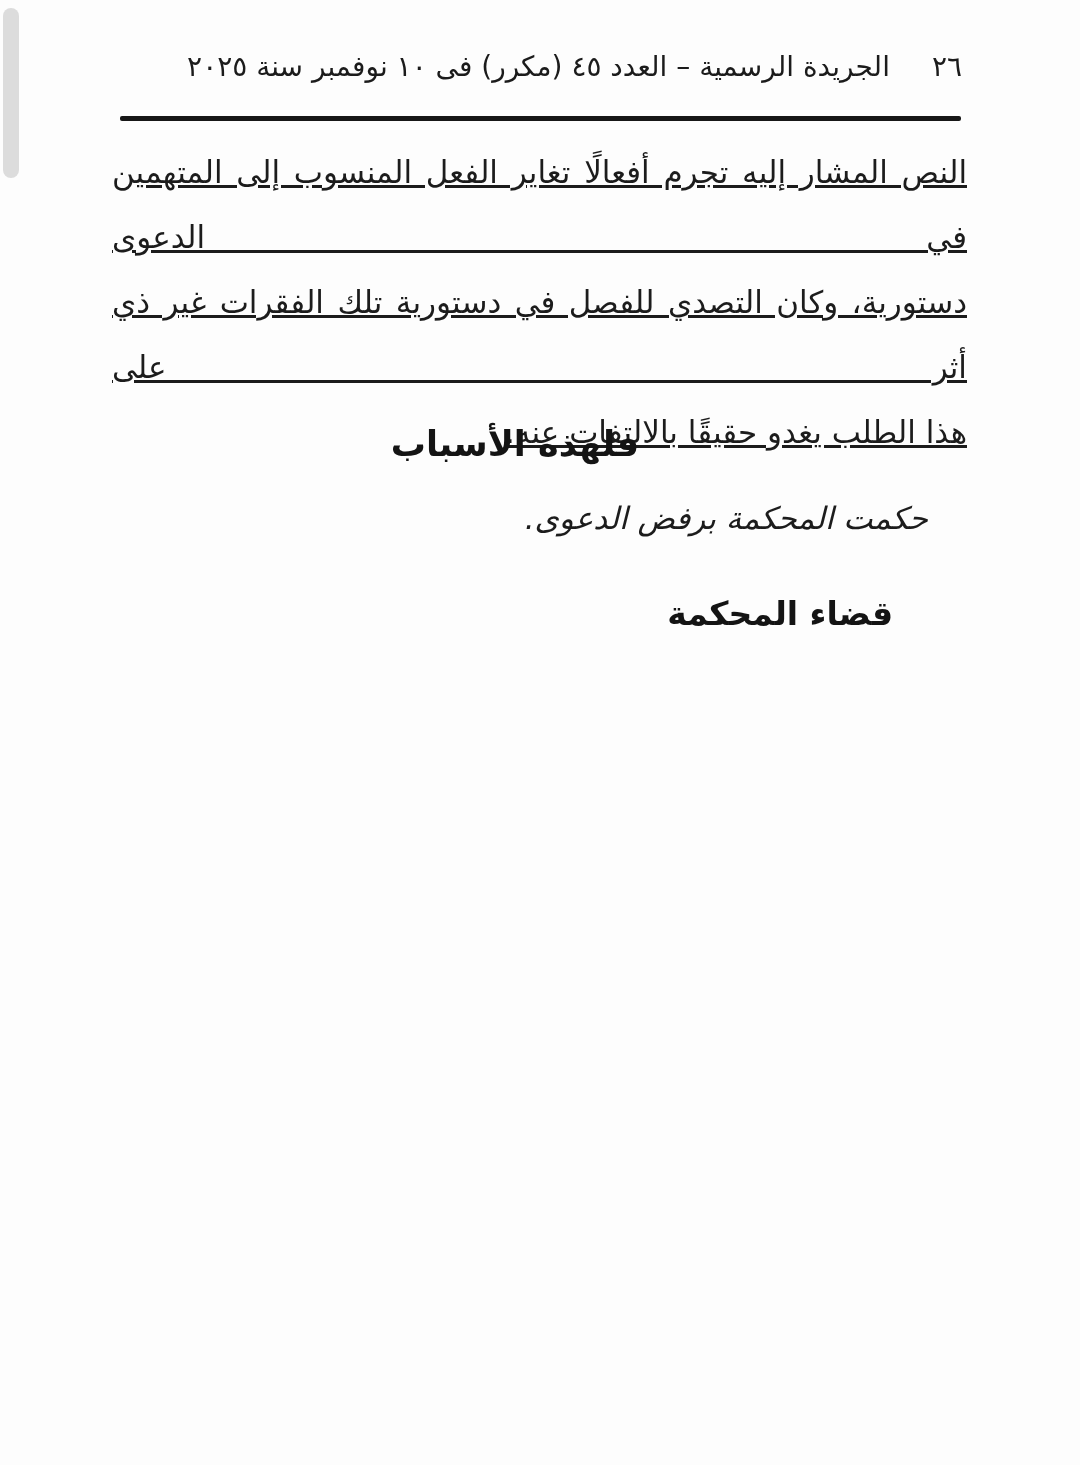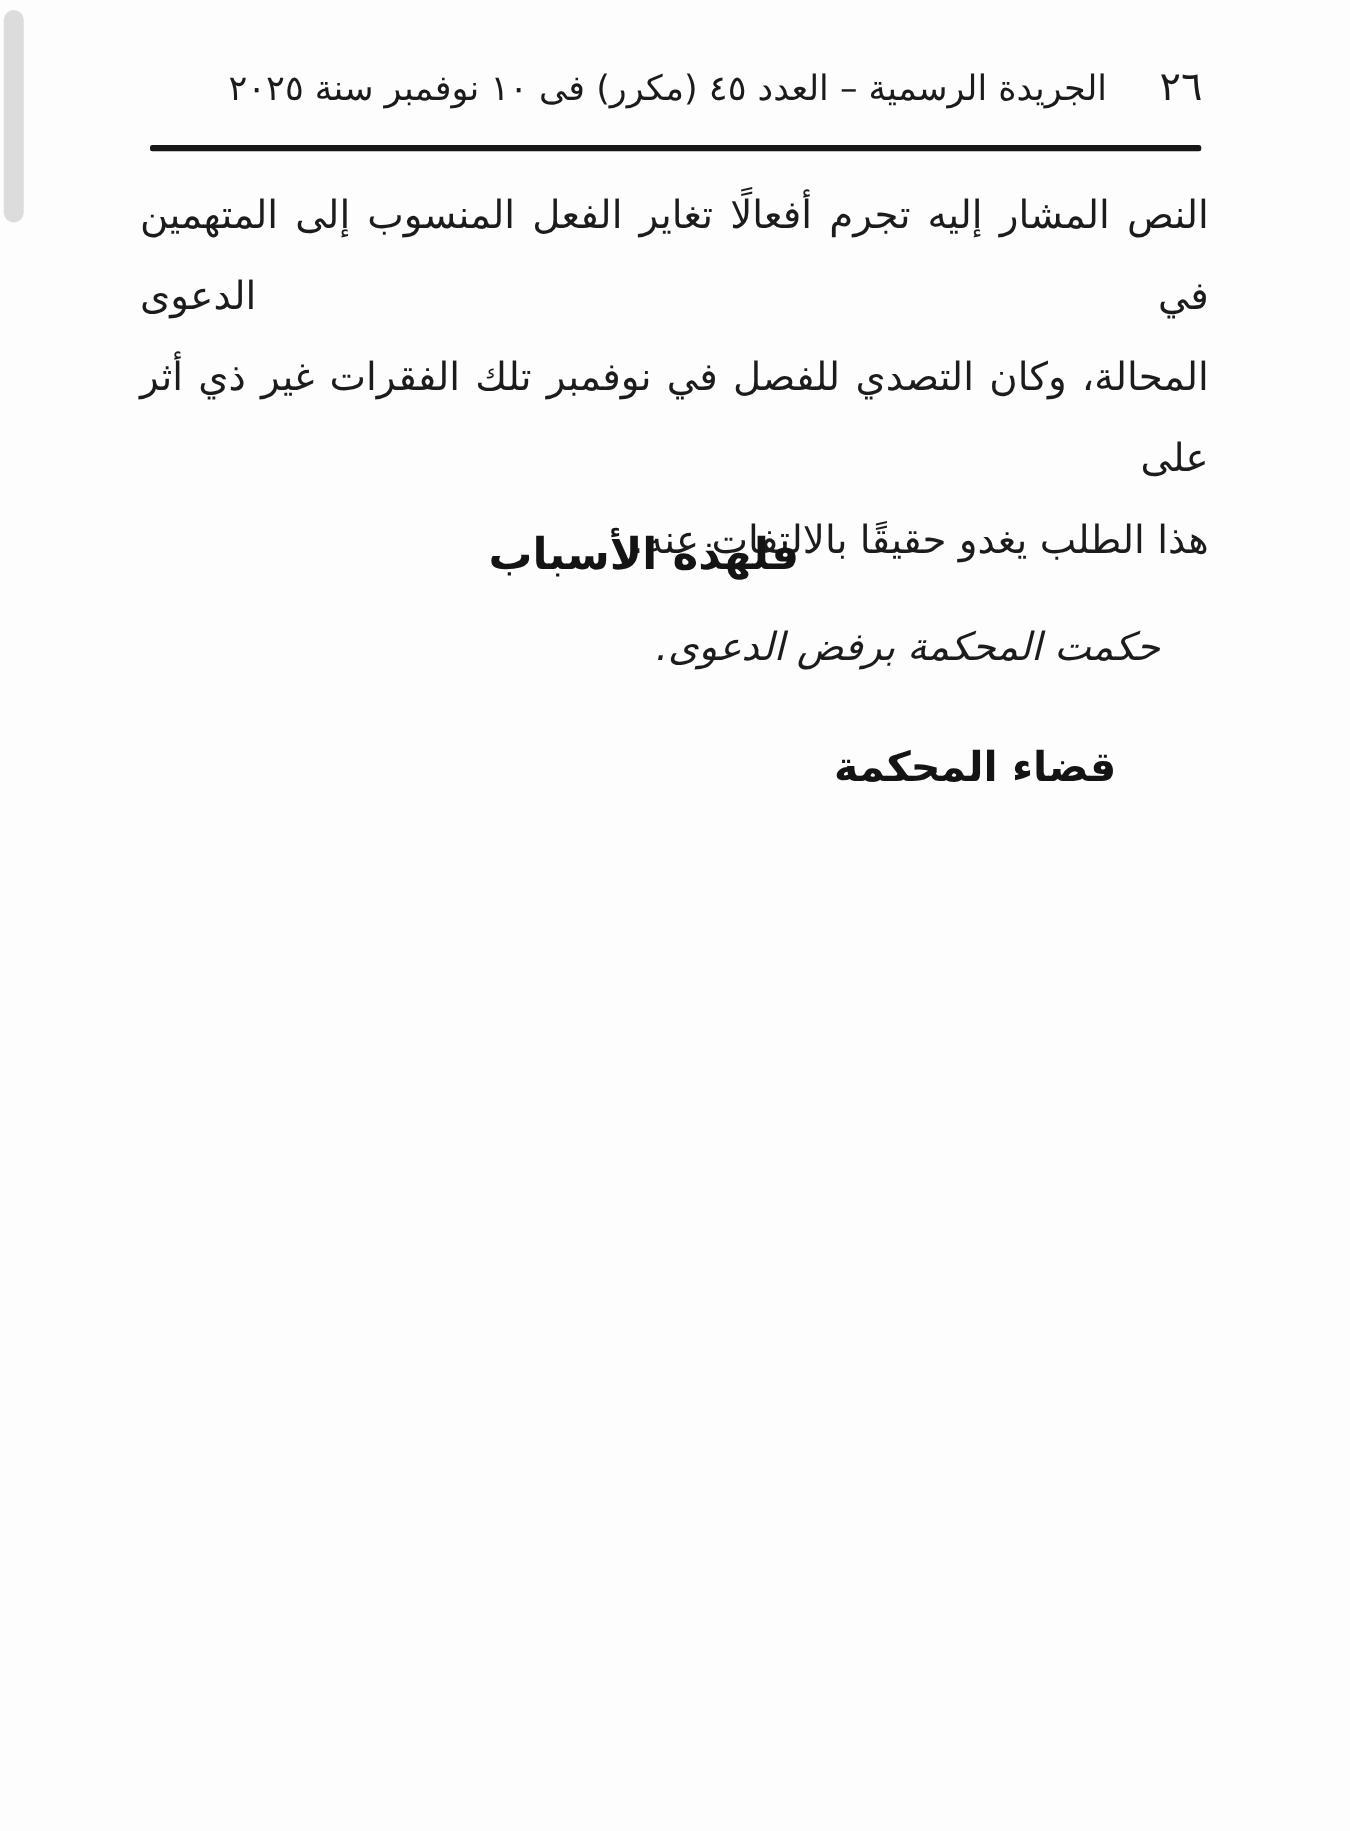--- a/index.html
+++ b/index.html
@@ -31,21 +31,21 @@
     right: 118px;
     left: 60px;
     display: flex;
     direction: rtl;
     align-items: baseline;
     gap: 42px;
     font-size: 31px;
     white-space: nowrap;
   }
   .header .page-number {
-    font-size: 32px;
+    font-size: 28px;
     letter-spacing: 4px;
   }
   .header .gazette-title {
     font-size: 28px;
   }
 
   .rule {
     position: absolute;
     top: 116px;
     left: 120px;
@@ -57,20 +57,21 @@
 
   .body-text {
     position: absolute;
     top: 140px;
     left: 112px;
     right: 113px;
     direction: rtl;
     font-size: 31px;
     line-height: 65px;
     color: #1c1c1c;
+    text-decoration: underline;
   }
   .body-text .jline {
     text-align: justify;
     text-align-last: justify;
     text-justify: inter-word;
   }
   .body-text .lastline {
     text-align: right;
     text-align-last: right;
   }
@@ -121,21 +122,21 @@
 
   <div class="header">
     <span class="page-number">٢٦</span>
     <span class="gazette-title">الجريدة الرسمية – العدد ٤٥ (مكرر) فى ١٠ نوفمبر سنة ٢٠٢٥</span>
   </div>
 
   <div class="rule"></div>
 
   <div class="body-text">
     <div class="jline">النص المشار إليه تجرم أفعالًا تغاير الفعل المنسوب إلى المتهمين في الدعوى</div>
-    <div class="jline">المحالة، وكان التصدي للفصل في نوفمبر تلك الفقرات غير ذي أثر على</div>
+    <div class="jline">دستورية، وكان التصدي للفصل في دستورية تلك الفقرات غير ذي أثر على</div>
     <div class="lastline">هذا الطلب يغدو حقيقًا بالالتفات عنه.</div>
   </div>
 
   <div class="section-heading">فلهذه الأسباب</div>
 
   <div class="ruling-line">حكمت المحكمة برفض الدعوى.</div>
 
   <div class="signatures">
     <span>قضاء المحكمة</span>
   </div>

